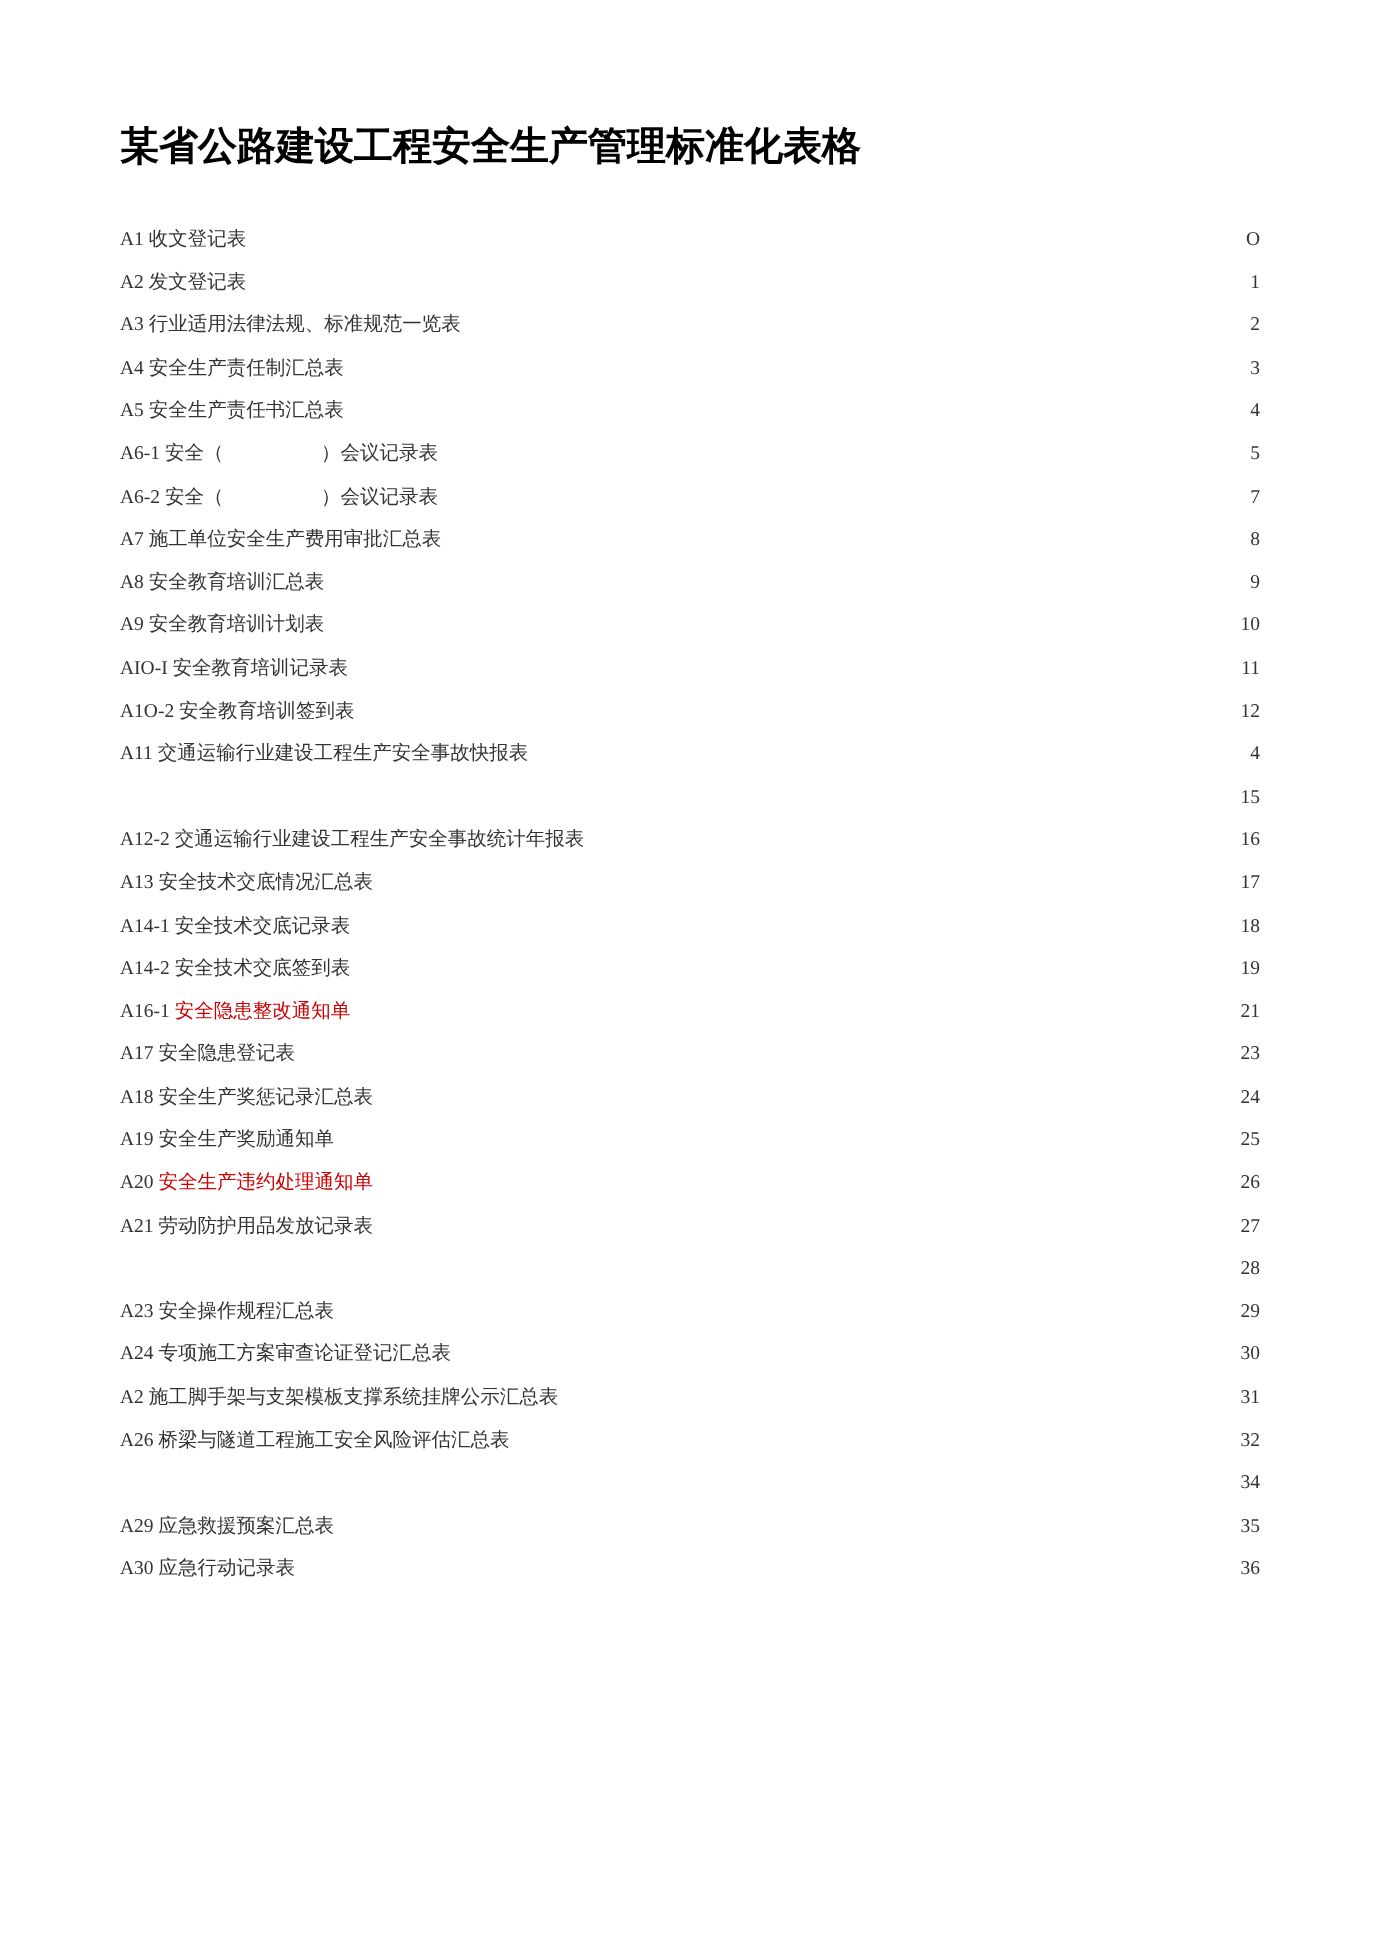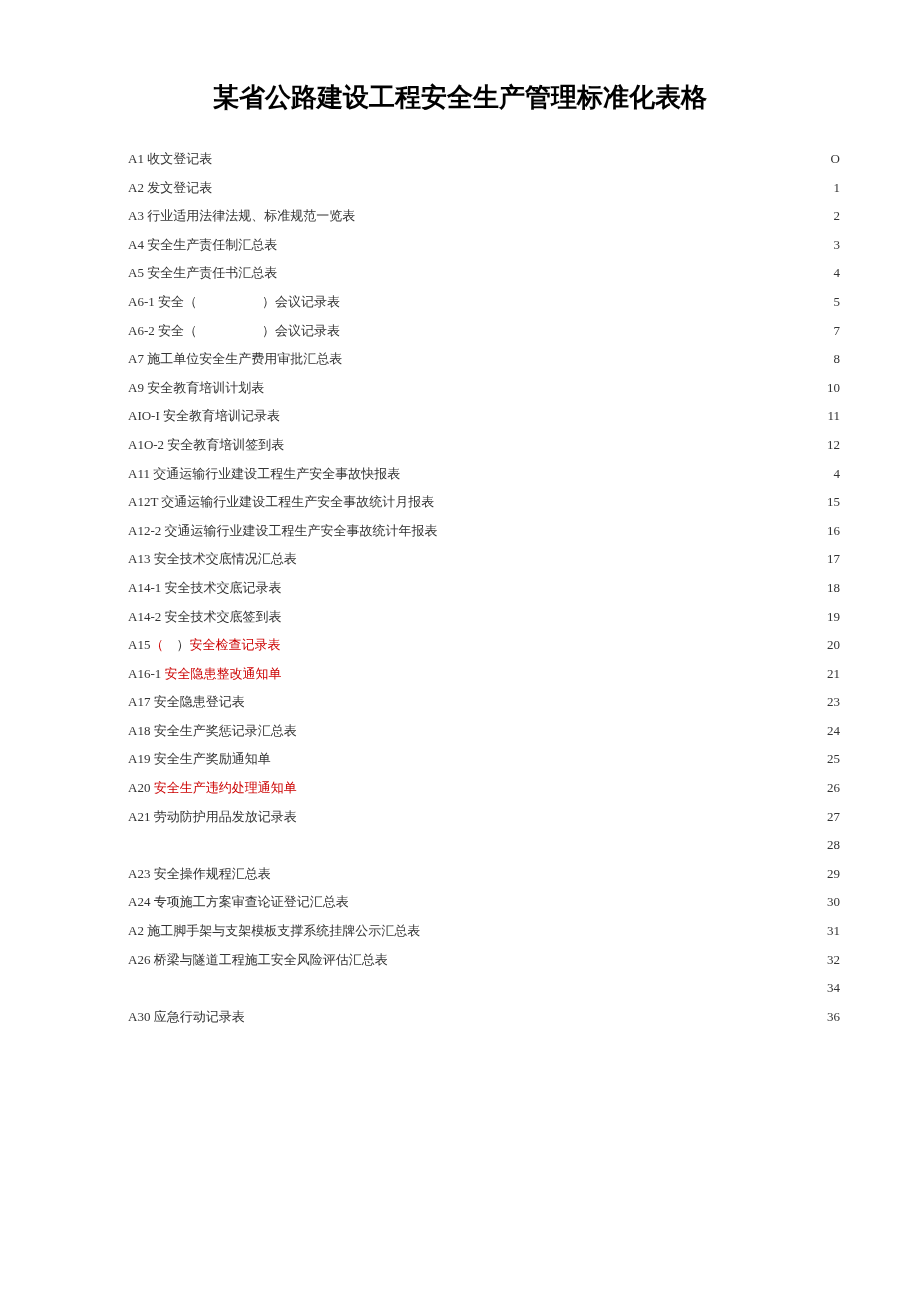--- a/index.html
+++ b/index.html
@@ -7,37 +7,36 @@
       padding: 0;
       box-sizing: border-box;
     }
     body {
       font-family: "SimSun", "宋体", serif;
       background: #fff;
       padding: 80px 80px 60px 80px;
       width: 920px;
     }
     .title {
-      text-align: center;
+      text-align: left;
       font-size: 26px;
       font-weight: bold;
       margin-bottom: 30px;
       color: #000;
     }
     .toc {
       list-style: none;
     }
     .toc-item {
       display: flex;
       align-items: flex-start;
       font-size: 13px;
       color: #333;
       line-height: 2.2;
       white-space: nowrap;
-      margin-left: 48px;
     }
     .toc-label {
       flex-shrink: 0;
     }
     .toc-dots {
       flex: 1;
       overflow: hidden;
       letter-spacing: 3px;
       color: #555;
       margin: 0 4px;
@@ -97,41 +96,45 @@
       <span class="toc-label">A6-2 安全（　　　　　）会议记录表</span>
       <span class="toc-dots"></span>
       <span class="toc-page">7</span>
     </li>
     <li class="toc-item">
       <span class="toc-label">A7 施工单位安全生产费用审批汇总表</span>
       <span class="toc-dots"></span>
       <span class="toc-page">8</span>
     </li>
     <li class="toc-item">
+      <span class="toc-label">A8 安全教育培训汇总表</span>
+      <span class="toc-dots"></span>
+      <span class="toc-page">9</span>
+    </li>
+    <li class="toc-item">
       <span class="toc-label">A9 安全教育培训计划表</span>
       <span class="toc-dots"></span>
       <span class="toc-page">10</span>
     </li>
     <li class="toc-item">
       <span class="toc-label">AIO-I 安全教育培训记录表</span>
       <span class="toc-dots"></span>
       <span class="toc-page">11</span>
     </li>
     <li class="toc-item">
       <span class="toc-label">A1O-2 安全教育培训签到表</span>
       <span class="toc-dots"></span>
       <span class="toc-page">12</span>
     </li>
     <li class="toc-item">
       <span class="toc-label">A11 交通运输行业建设工程生产安全事故快报表</span>
       <span class="toc-dots"></span>
       <span class="toc-page">4</span>
     </li>
     <li class="toc-item">
-      <span class="toc-label">A12T 交通运输行业建设工程生产安全事故统计月报表</span>
       <span class="toc-dots"></span>
       <span class="toc-page">15</span>
     </li>
     <li class="toc-item">
       <span class="toc-label">A12-2 交通运输行业建设工程生产安全事故统计年报表</span>
       <span class="toc-dots"></span>
       <span class="toc-page">16</span>
     </li>
     <li class="toc-item">
       <span class="toc-label">A13 安全技术交底情况汇总表</span>
@@ -142,25 +145,20 @@
       <span class="toc-label">A14-1 安全技术交底记录表</span>
       <span class="toc-dots"></span>
       <span class="toc-page">18</span>
     </li>
     <li class="toc-item">
       <span class="toc-label">A14-2 安全技术交底签到表</span>
       <span class="toc-dots"></span>
       <span class="toc-page">19</span>
     </li>
     <li class="toc-item">
-      <span class="toc-label"><span>A15<span class="highlight">（</span>　）</span><span class="highlight">安全检查记录表</span></span>
-      <span class="toc-dots"></span>
-      <span class="toc-page">20</span>
-    </li>
-    <li class="toc-item">
       <span class="toc-label"><span>A16-1 </span><span class="highlight">安全隐患整改通知单</span></span>
       <span class="toc-dots"></span>
       <span class="toc-page">21</span>
     </li>
     <li class="toc-item">
       <span class="toc-label">A17 安全隐患登记表</span>
       <span class="toc-dots"></span>
       <span class="toc-page">23</span>
     </li>
     <li class="toc-item">
@@ -203,19 +201,24 @@
       <span class="toc-page">31</span>
     </li>
     <li class="toc-item">
       <span class="toc-label">A26 桥梁与隧道工程施工安全风险评估汇总表</span>
       <span class="toc-dots"></span>
       <span class="toc-page">32</span>
     </li>
     <li class="toc-item">
       <span class="toc-dots"></span>
       <span class="toc-page">34</span>
+    </li>
+    <li class="toc-item">
+      <span class="toc-label">A29 应急救援预案汇总表</span>
+      <span class="toc-dots"></span>
+      <span class="toc-page">35</span>
     </li>
     <li class="toc-item">
       <span class="toc-label">A30 应急行动记录表</span>
       <span class="toc-dots"></span>
       <span class="toc-page">36</span>
     </li>
   </ul>
 
 </body></html>

